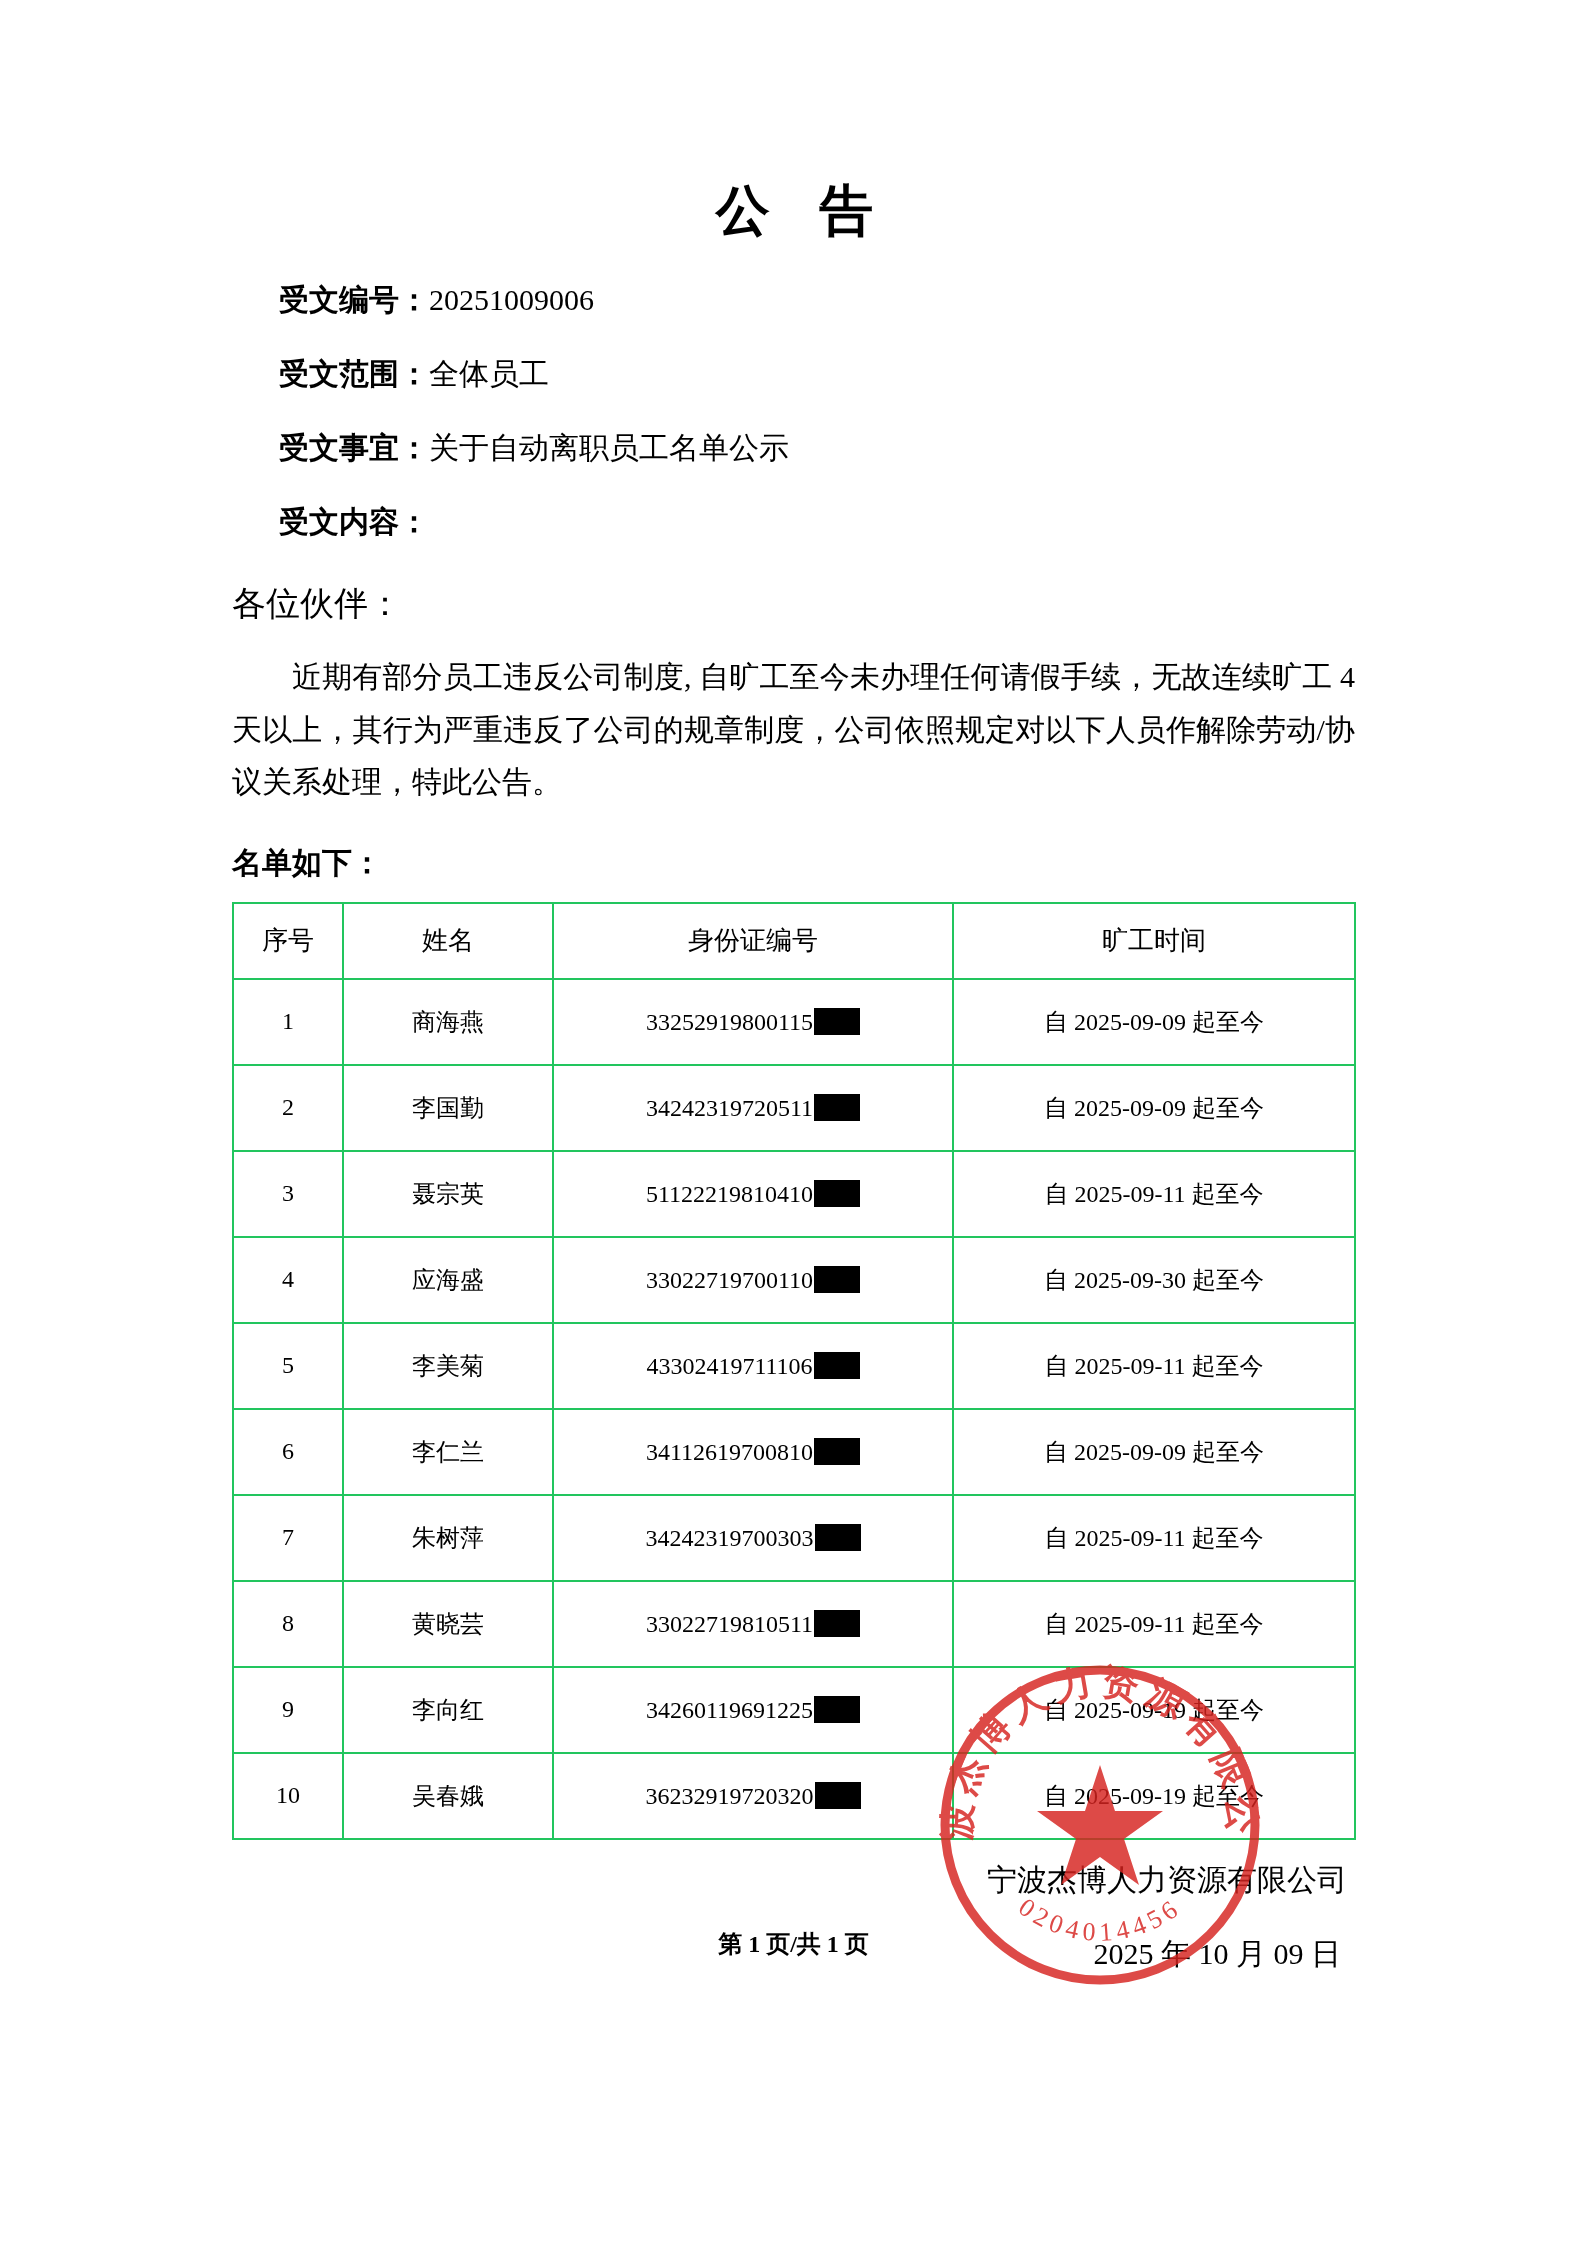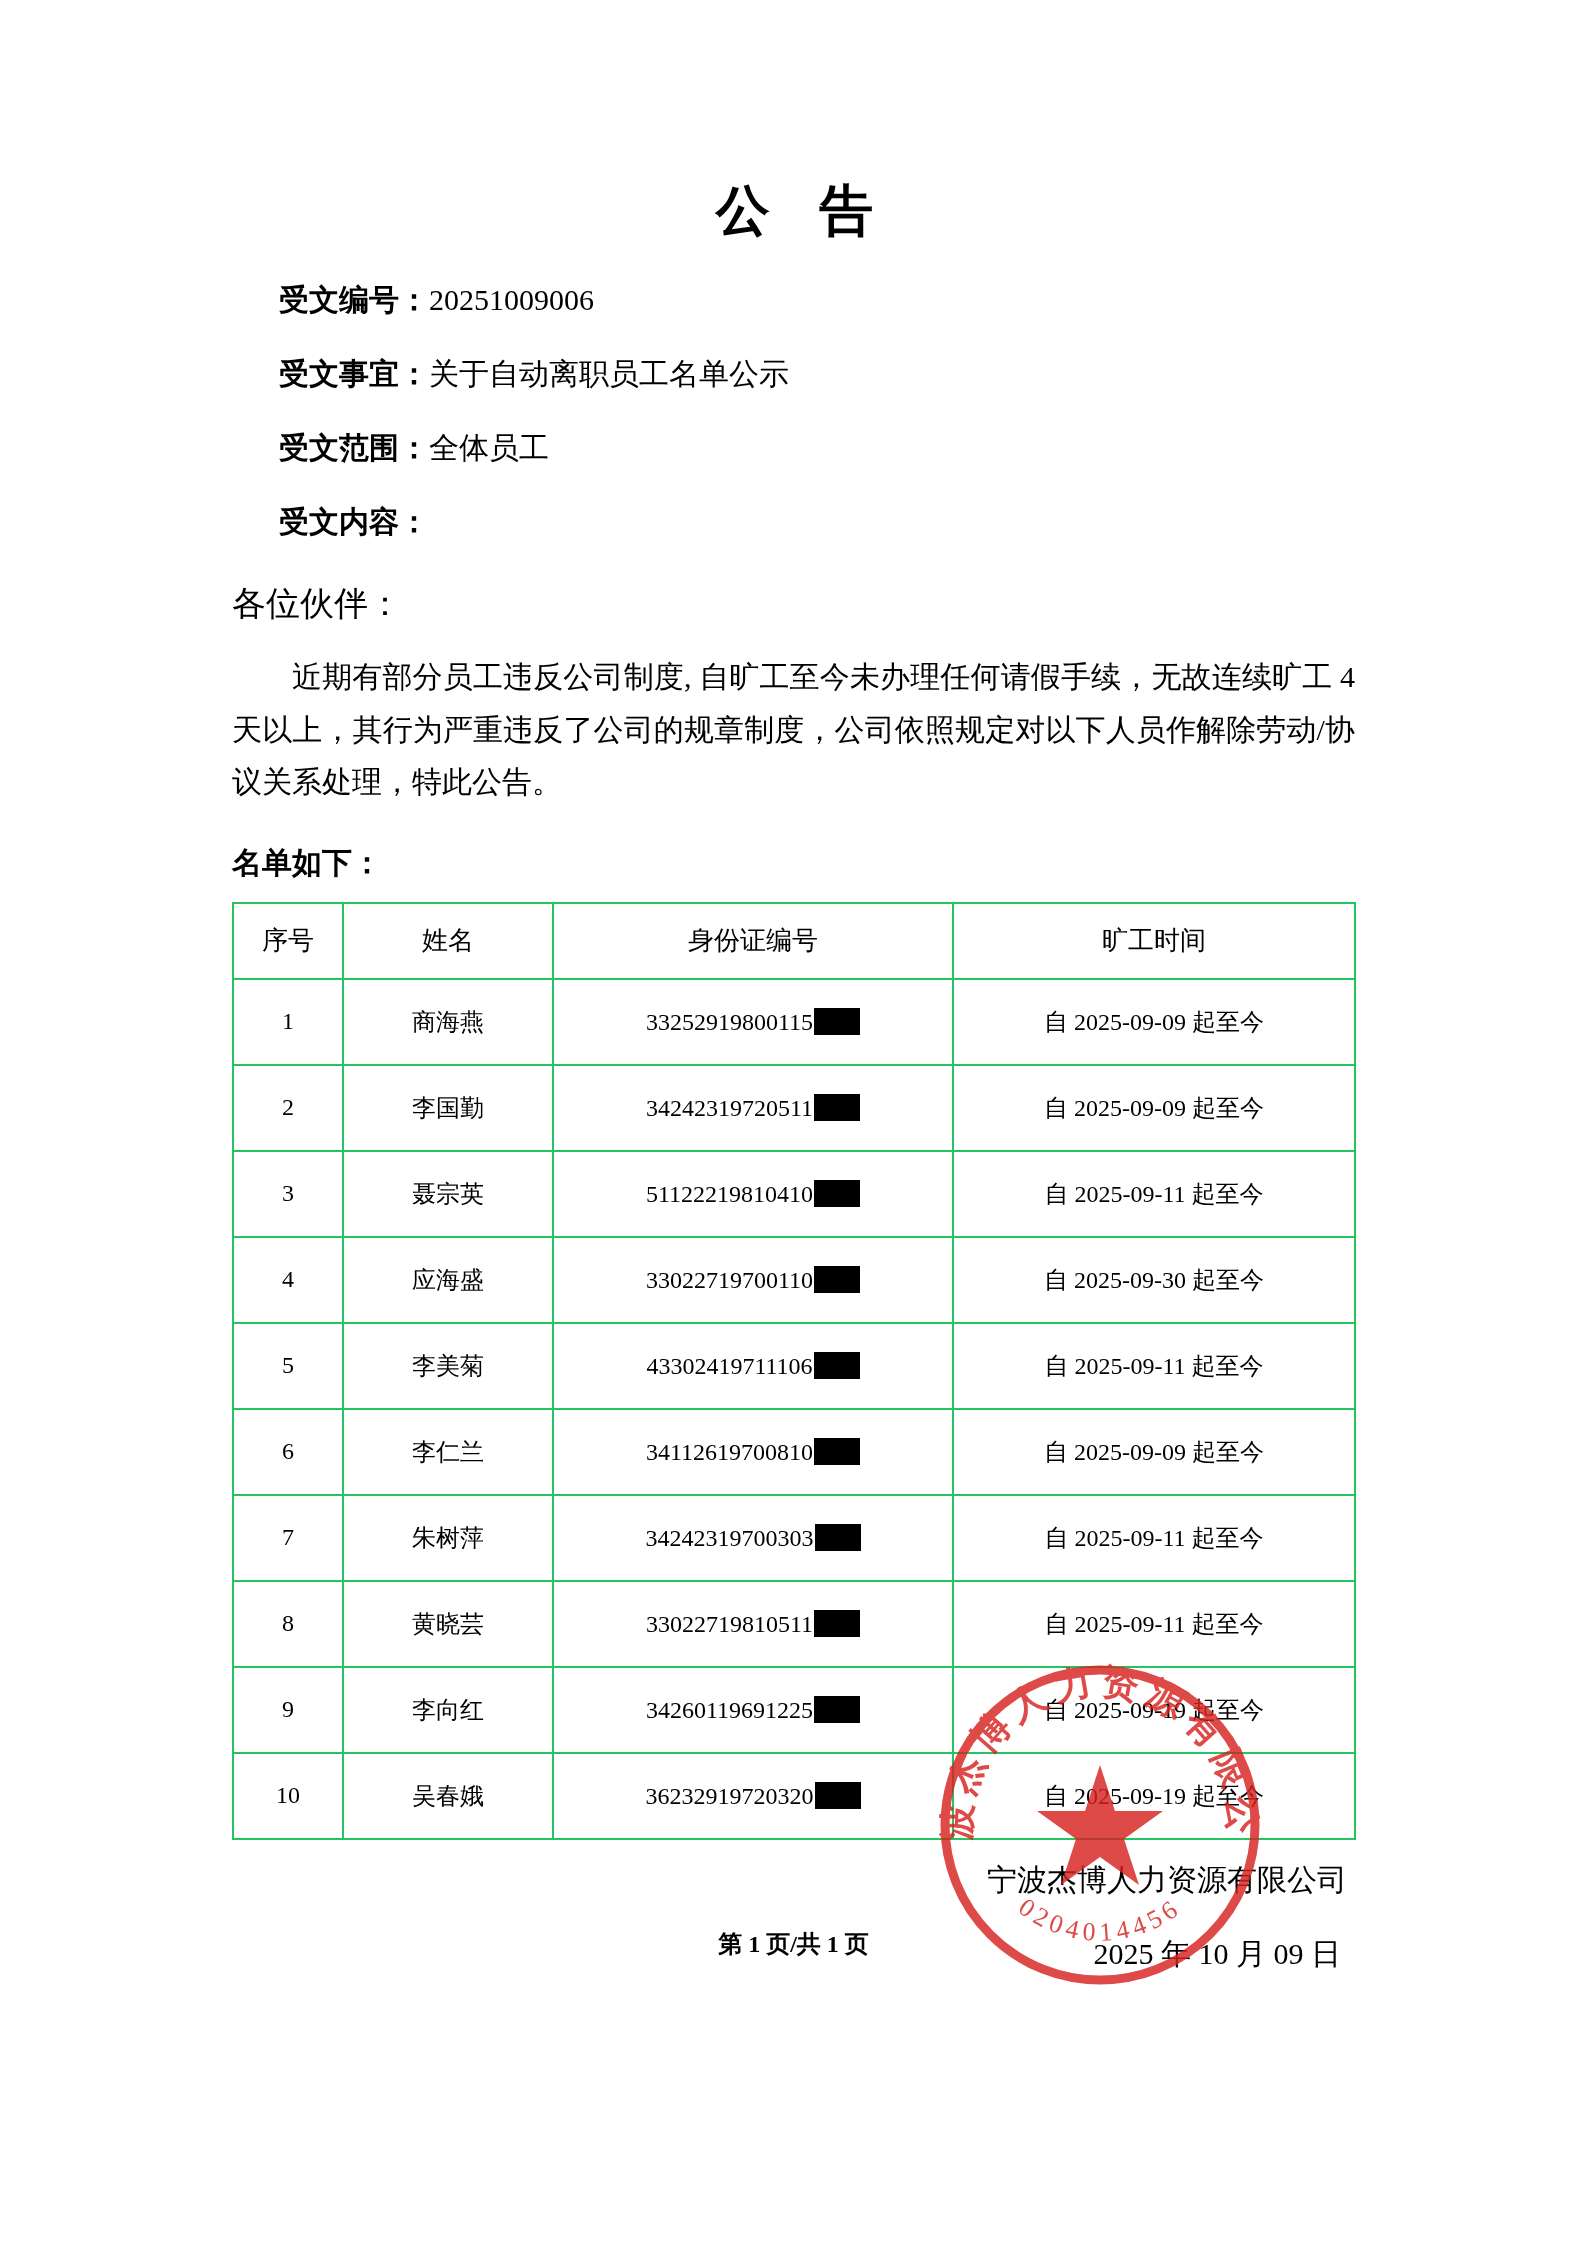--- a/index.html
+++ b/index.html
@@ -154,25 +154,25 @@
 
   <h1 class="doc-title">公 告</h1>
 
   <div class="body-area">
 
     <div class="field-line">
       <span class="field-label">受文编号：</span><span class="field-value num">20251009006</span>
     </div>
 
     <div class="field-line">
+      <span class="field-label">受文范围：</span><span class="field-value">全体员工</span>
+    </div>
+
+    <div class="field-line">
       <span class="field-label">受文事宜：</span><span class="field-value">关于自动离职员工名单公示</span>
-    </div>
-
-    <div class="field-line">
-      <span class="field-label">受文范围：</span><span class="field-value">全体员工</span>
     </div>
 
     <div class="field-line">
       <span class="field-label">受文内容：</span><span class="field-value"></span>
     </div>
 
     <div class="salutation">各位伙伴：</div>
 
     <div class="para">近期有部分员工违反公司制度, 自旷工至今未办理任何请假手续，无故连续旷工 4 天以上，其行为严重违反了公司的规章制度，公司依照规定对以下人员作解除劳动/协议关系处理，特此公告。</div>
 

